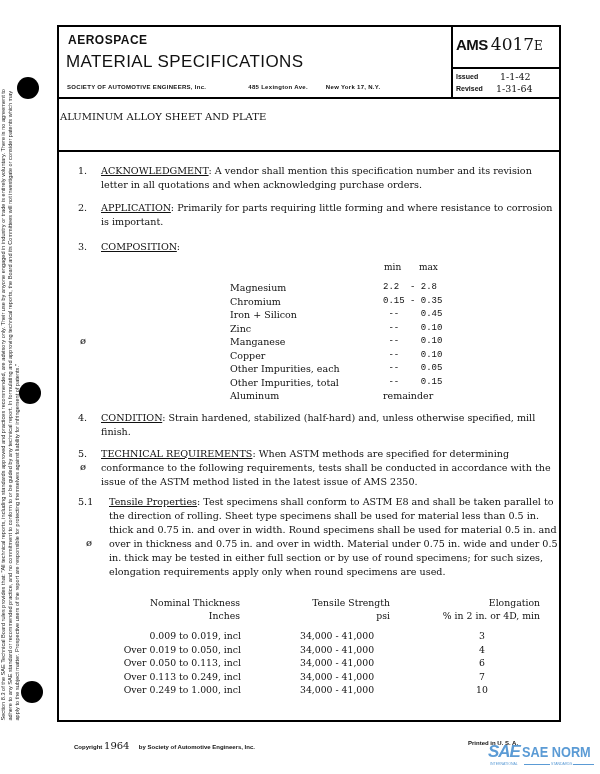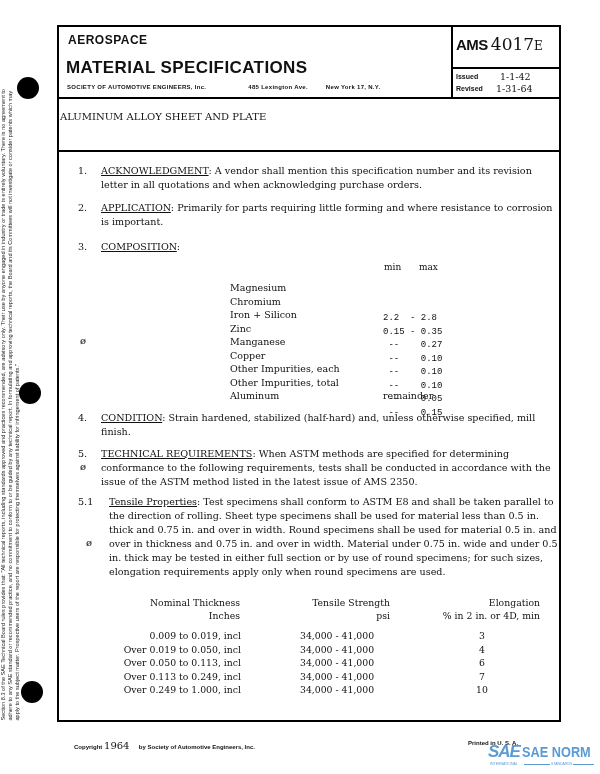--- a/index.html
+++ b/index.html
@@ -1,38 +1,38 @@
 <!DOCTYPE html>
 <html><head>
 <meta charset="utf-8">
 <style>
   html, body { margin: 0; padding: 0; background: #ffffff; }
   body { width: 600px; height: 774px; position: relative; overflow: hidden; color: #111; }
   .abs { position: absolute; }
   .serif { font-family: "DejaVu Serif", "Liberation Serif", serif; }
   .sans { font-family: "Liberation Sans", "DejaVu Sans", sans-serif; }
-  .mono { font-family: "Liberation Mono", "DejaVu Sans Mono", monospace; margin-top: 31px; }
+  .mono { font-family: "Liberation Mono", "DejaVu Sans Mono", monospace; }
 
   
   .hole { position: absolute; width: 22px; height: 22px; border-radius: 50%; background: #000; }
 
   
   .margin-text {
     position: absolute; left: -310px; top: 390px; width: 640px;
     transform: rotate(-90deg); transform-origin: center center;
     font-family: "Liberation Sans", sans-serif; font-size: 5.6px; line-height: 7px; color: #222;
   }
 
   
   .frame { position: absolute; left: 57px; top: 25px; width: 504px; height: 697px; border: 2px solid #000; border-left-width: 2px; box-sizing: border-box; }
   .hdr-line { position: absolute; left: 57px; width: 504px; height: 2px; background: #000; }
   .vline { position: absolute; width: 2px; background: #000; }
 
   .org1 { left: 68px; top: 33px; font-size: 12px; font-weight: bold; letter-spacing: 0.5px; }
-  .org2 { left: 66px; top: 58px; font-size: 17px; font-weight: bold; letter-spacing: 0.4px; }
+  .org2 { left: 66px; top: 52px; font-size: 17px; font-weight: normal; letter-spacing: 0.4px; }
   .org3 { left: 67px; top: 84px; font-size: 6px; font-weight: bold; letter-spacing: 0.3px; white-space: nowrap; }
   .org3 span { margin-right: 0; }
 
   .ams { left: 456px; top: 34px; font-size: 16px; white-space: nowrap; }
   .ams b { font-family: "Liberation Sans", sans-serif; font-weight: bold; font-size: 15px; letter-spacing: -0.5px; }
   .ams .num { font-family: "DejaVu Serif", serif; font-size: 17px; margin-left: 3px; }
   .ams .rev { font-family: "DejaVu Serif", serif; font-size: 12px; }
 
   .dates { left: 456px; top: 71px; font-size: 7px; font-weight: bold; line-height: 12px; }
   .dates .val { font-family: "DejaVu Serif", serif; font-weight: normal; font-size: 9.5px; position: absolute; left: 40px; white-space: nowrap; }
@@ -123,21 +123,21 @@
 <div class="serif comp-row" style="top:282px;">
     <span class="el">Magnesium</span>
     <span class="rng mono" style="white-space:pre;font-size:9px;">2.2  - 2.8</span>
   </div>
 <div class="serif comp-row" style="top:295.5px;">
     <span class="el">Chromium</span>
     <span class="rng mono" style="white-space:pre;font-size:9px;">0.15 - 0.35</span>
   </div>
 <div class="serif comp-row" style="top:309px;">
     <span class="el">Iron + Silicon</span>
-    <span class="rng mono" style="white-space:pre;font-size:9px;"> --    0.27</span>
+    <span class="rng mono" style="white-space:pre;font-size:9px;"> --    0.45</span>
   </div>
 <div class="serif comp-row" style="top:322.5px;">
     <span class="el">Zinc</span>
     <span class="rng mono" style="white-space:pre;font-size:9px;"> --    0.10</span>
   </div>
 <div class="serif comp-row" style="top:336px;">
     <span class="el">Manganese</span>
     <span class="rng mono" style="white-space:pre;font-size:9px;"> --    0.10</span>
   </div>
 <div class="serif comp-row" style="top:349.5px;">

